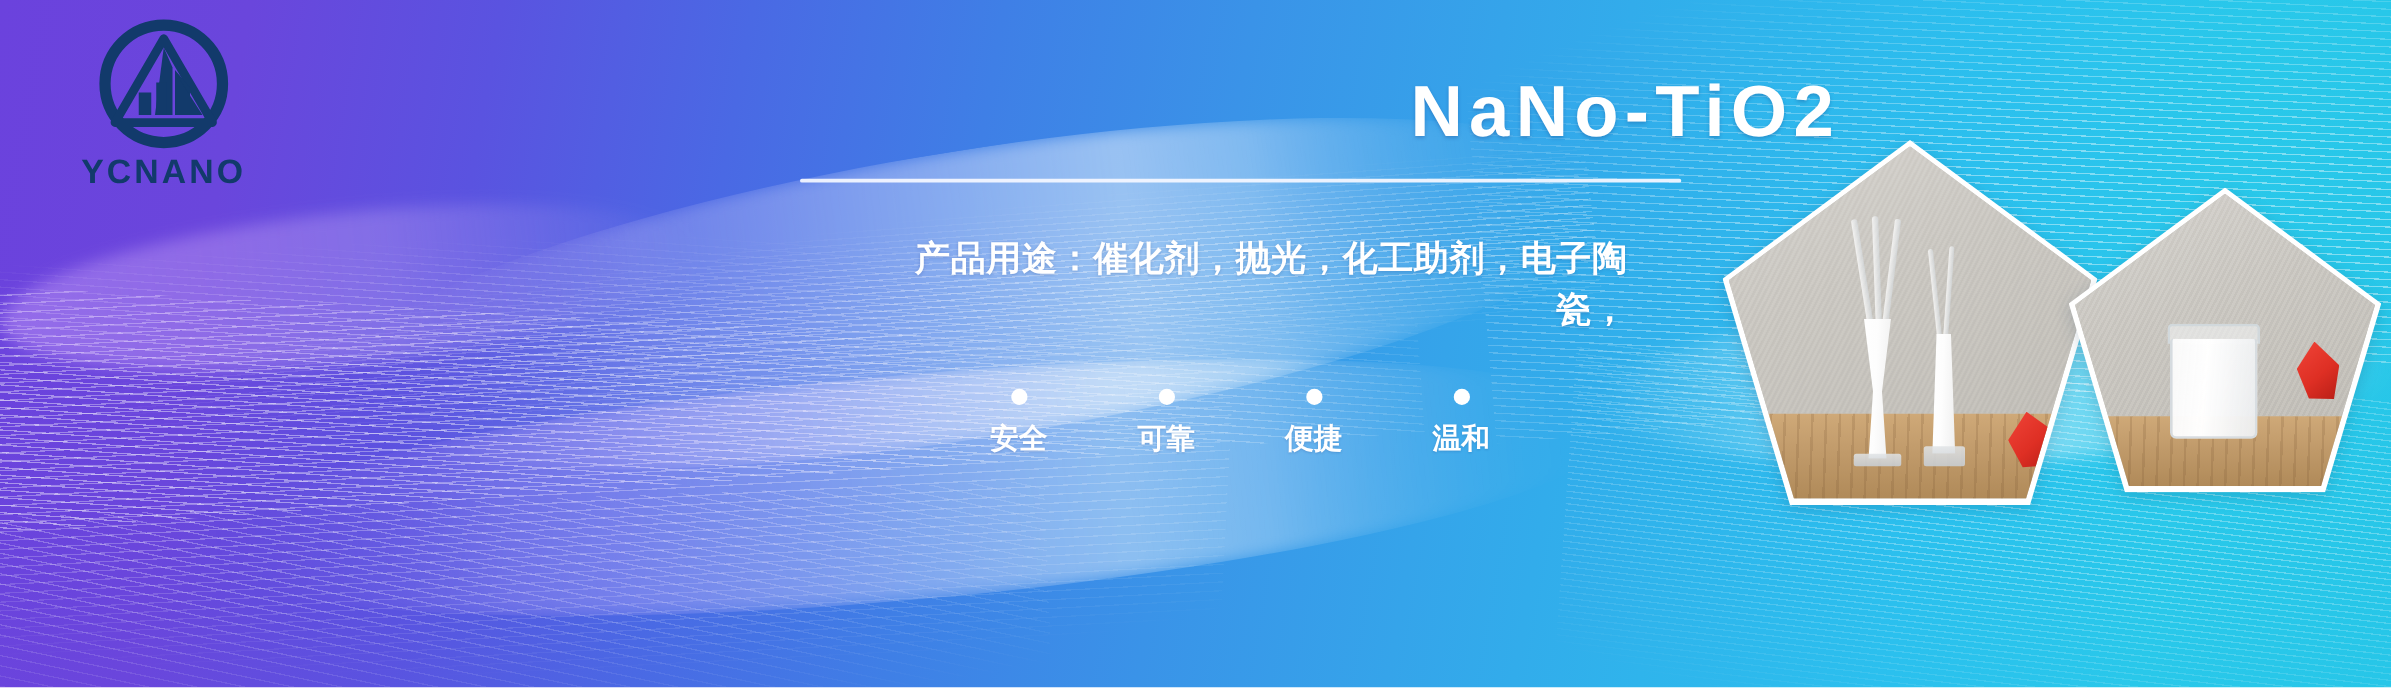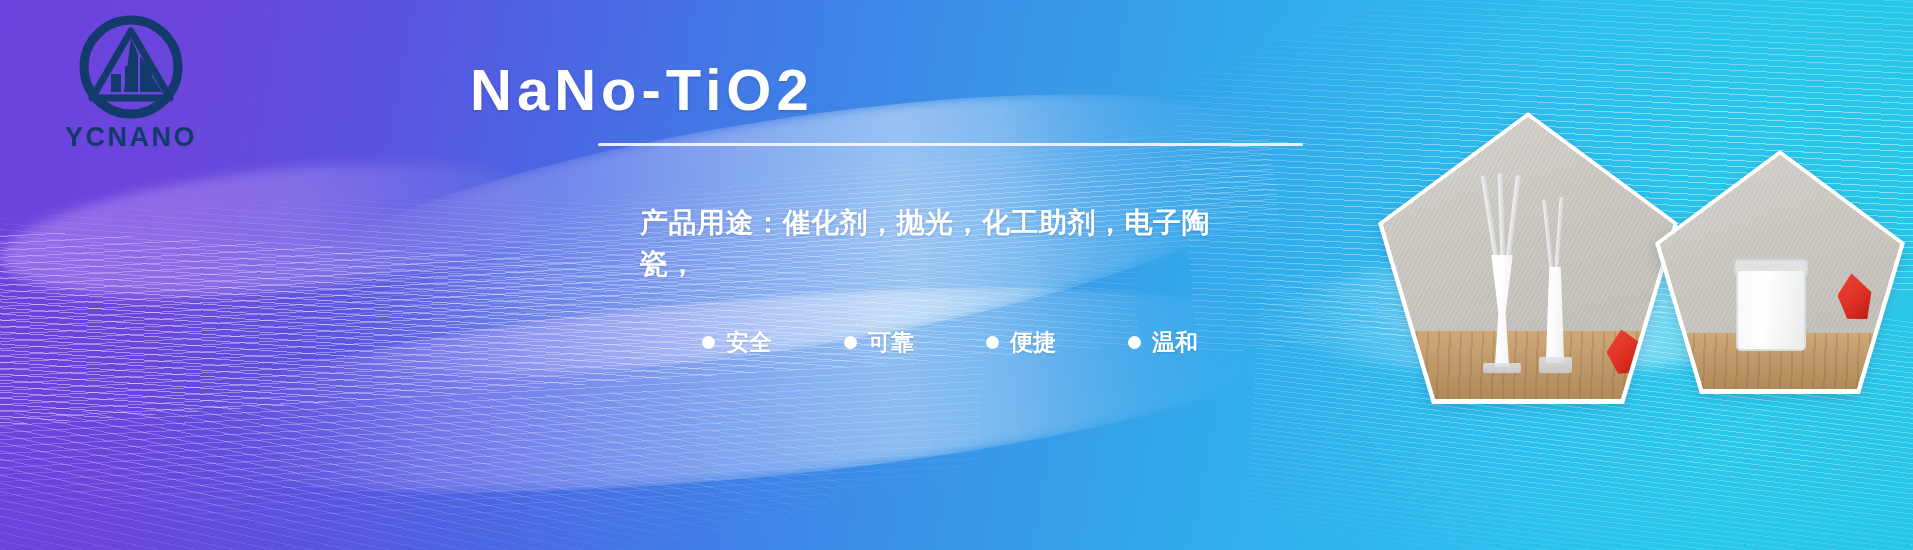--- a/index.html
+++ b/index.html
@@ -154,22 +154,22 @@
     font-size:27px;
     font-weight:700;
     letter-spacing:2.5px;
     color:#123a6b;
     font-family:"Liberation Sans","DejaVu Sans",sans-serif;
   }
 
   
   #content{
     position:absolute;
-    left:470px;top:60px;width:960px;
-    text-align:left;
+    left:512px;top:60px;width:960px;
+    text-align:right;
     color:#ffffff;
   }
   #title{
     font-size:58px;
     font-weight:700;
     letter-spacing:5px;
     line-height:1.05;
     color:#ffffff;
     font-family:"Liberation Sans","DejaVu Sans",sans-serif;
     text-shadow:0 1px 3px rgba(20,40,110,.25);
@@ -177,21 +177,21 @@
   }
   #divider{
     width:705px;
     height:3px;
     margin:22px auto 0 auto;
     background:#f2f6ff;
     border-radius:2px;
     opacity:.95;
   }
   #subtitle{
-    margin:56px auto 0 auto;
+    margin:40px auto 0 auto;
     width:620px;
     font-size:28px;
     font-weight:700;
     line-height:1.48;
     letter-spacing:.5px;
     color:#ffffff;
     font-family:"DejaVu Sans","Liberation Sans",sans-serif;
     text-shadow:0 1px 3px rgba(20,40,110,.22);
   }
   #features{
@@ -202,20 +202,21 @@
   }
   .feature{
     display:flex;
     align-items:center;
     gap:11px;
     font-size:23px;
     font-weight:600;
     color:#ffffff;
     font-family:"DejaVu Sans","Liberation Sans",sans-serif;
     text-shadow:0 1px 2px rgba(20,40,110,.2);
+    flex-direction:column;
   }
   .dot{
     width:13px;height:13px;border-radius:50%;
     background:#ffffff;
     flex:none;
     display:inline-block;
   }
 
   
   .penta{

